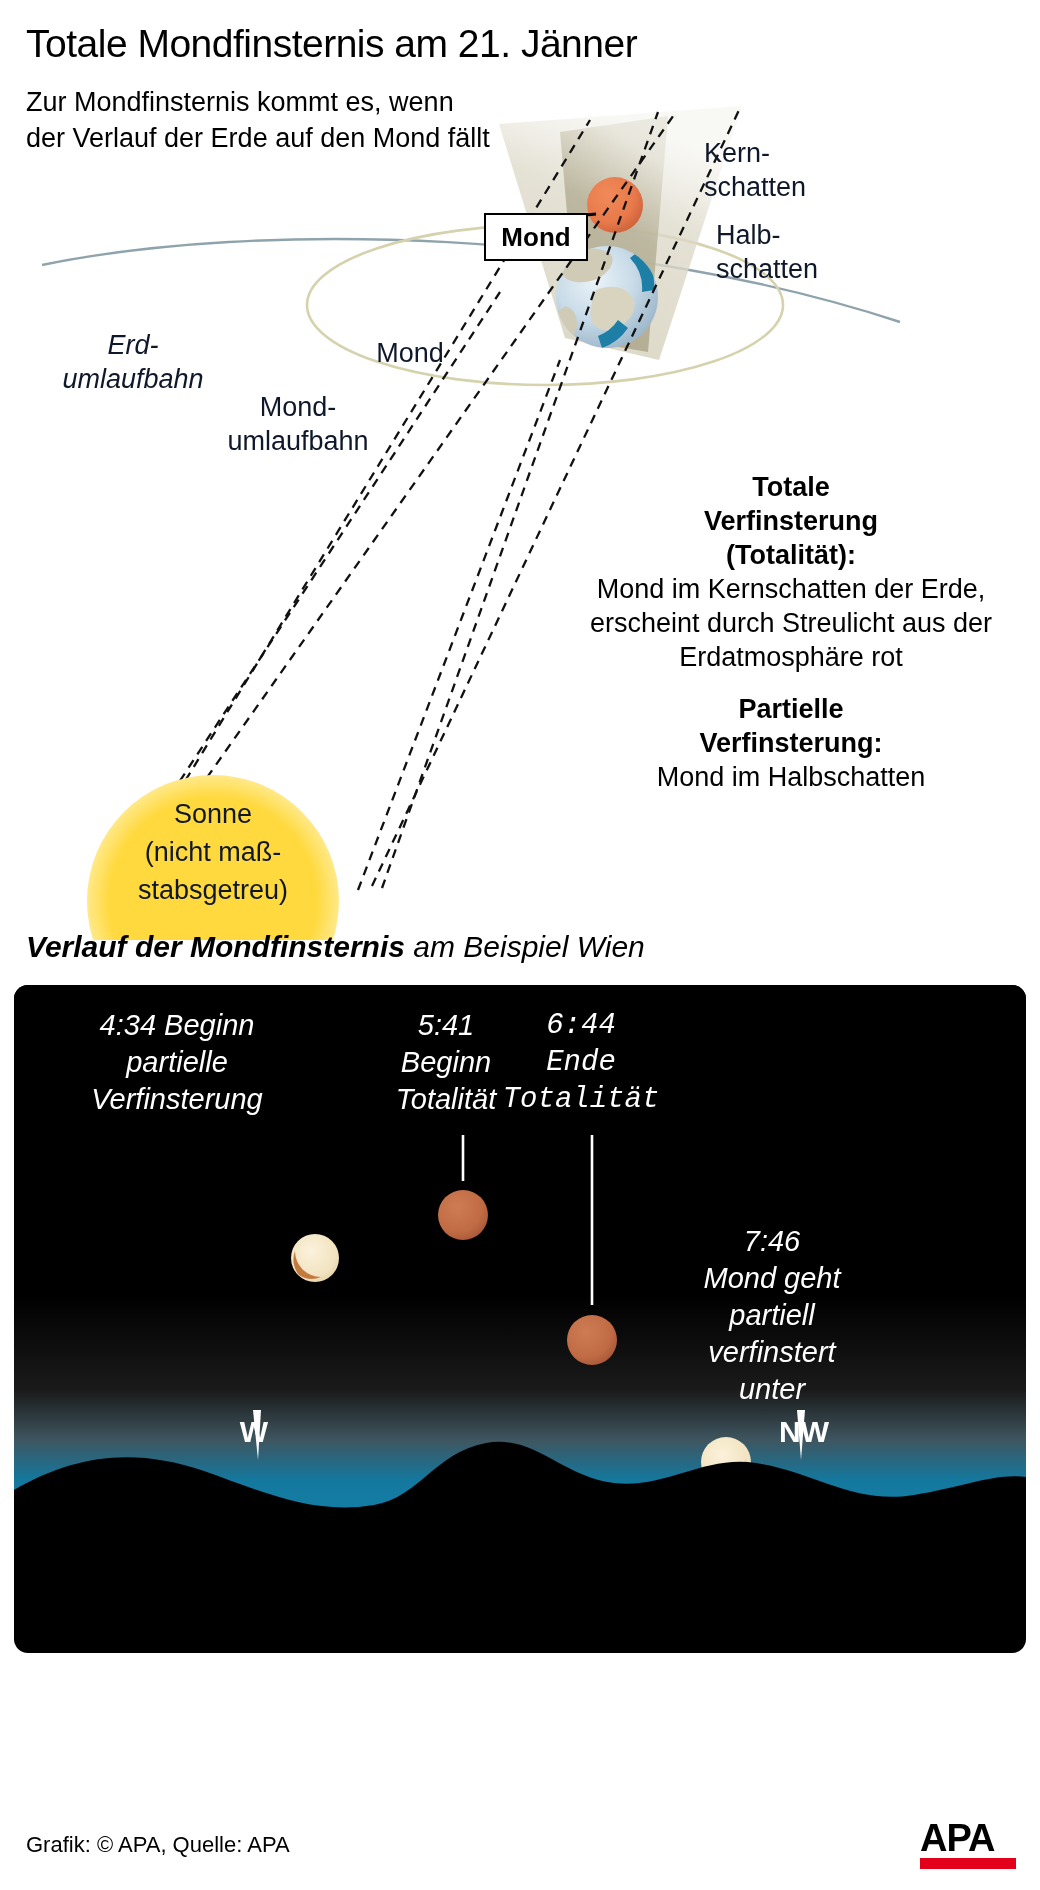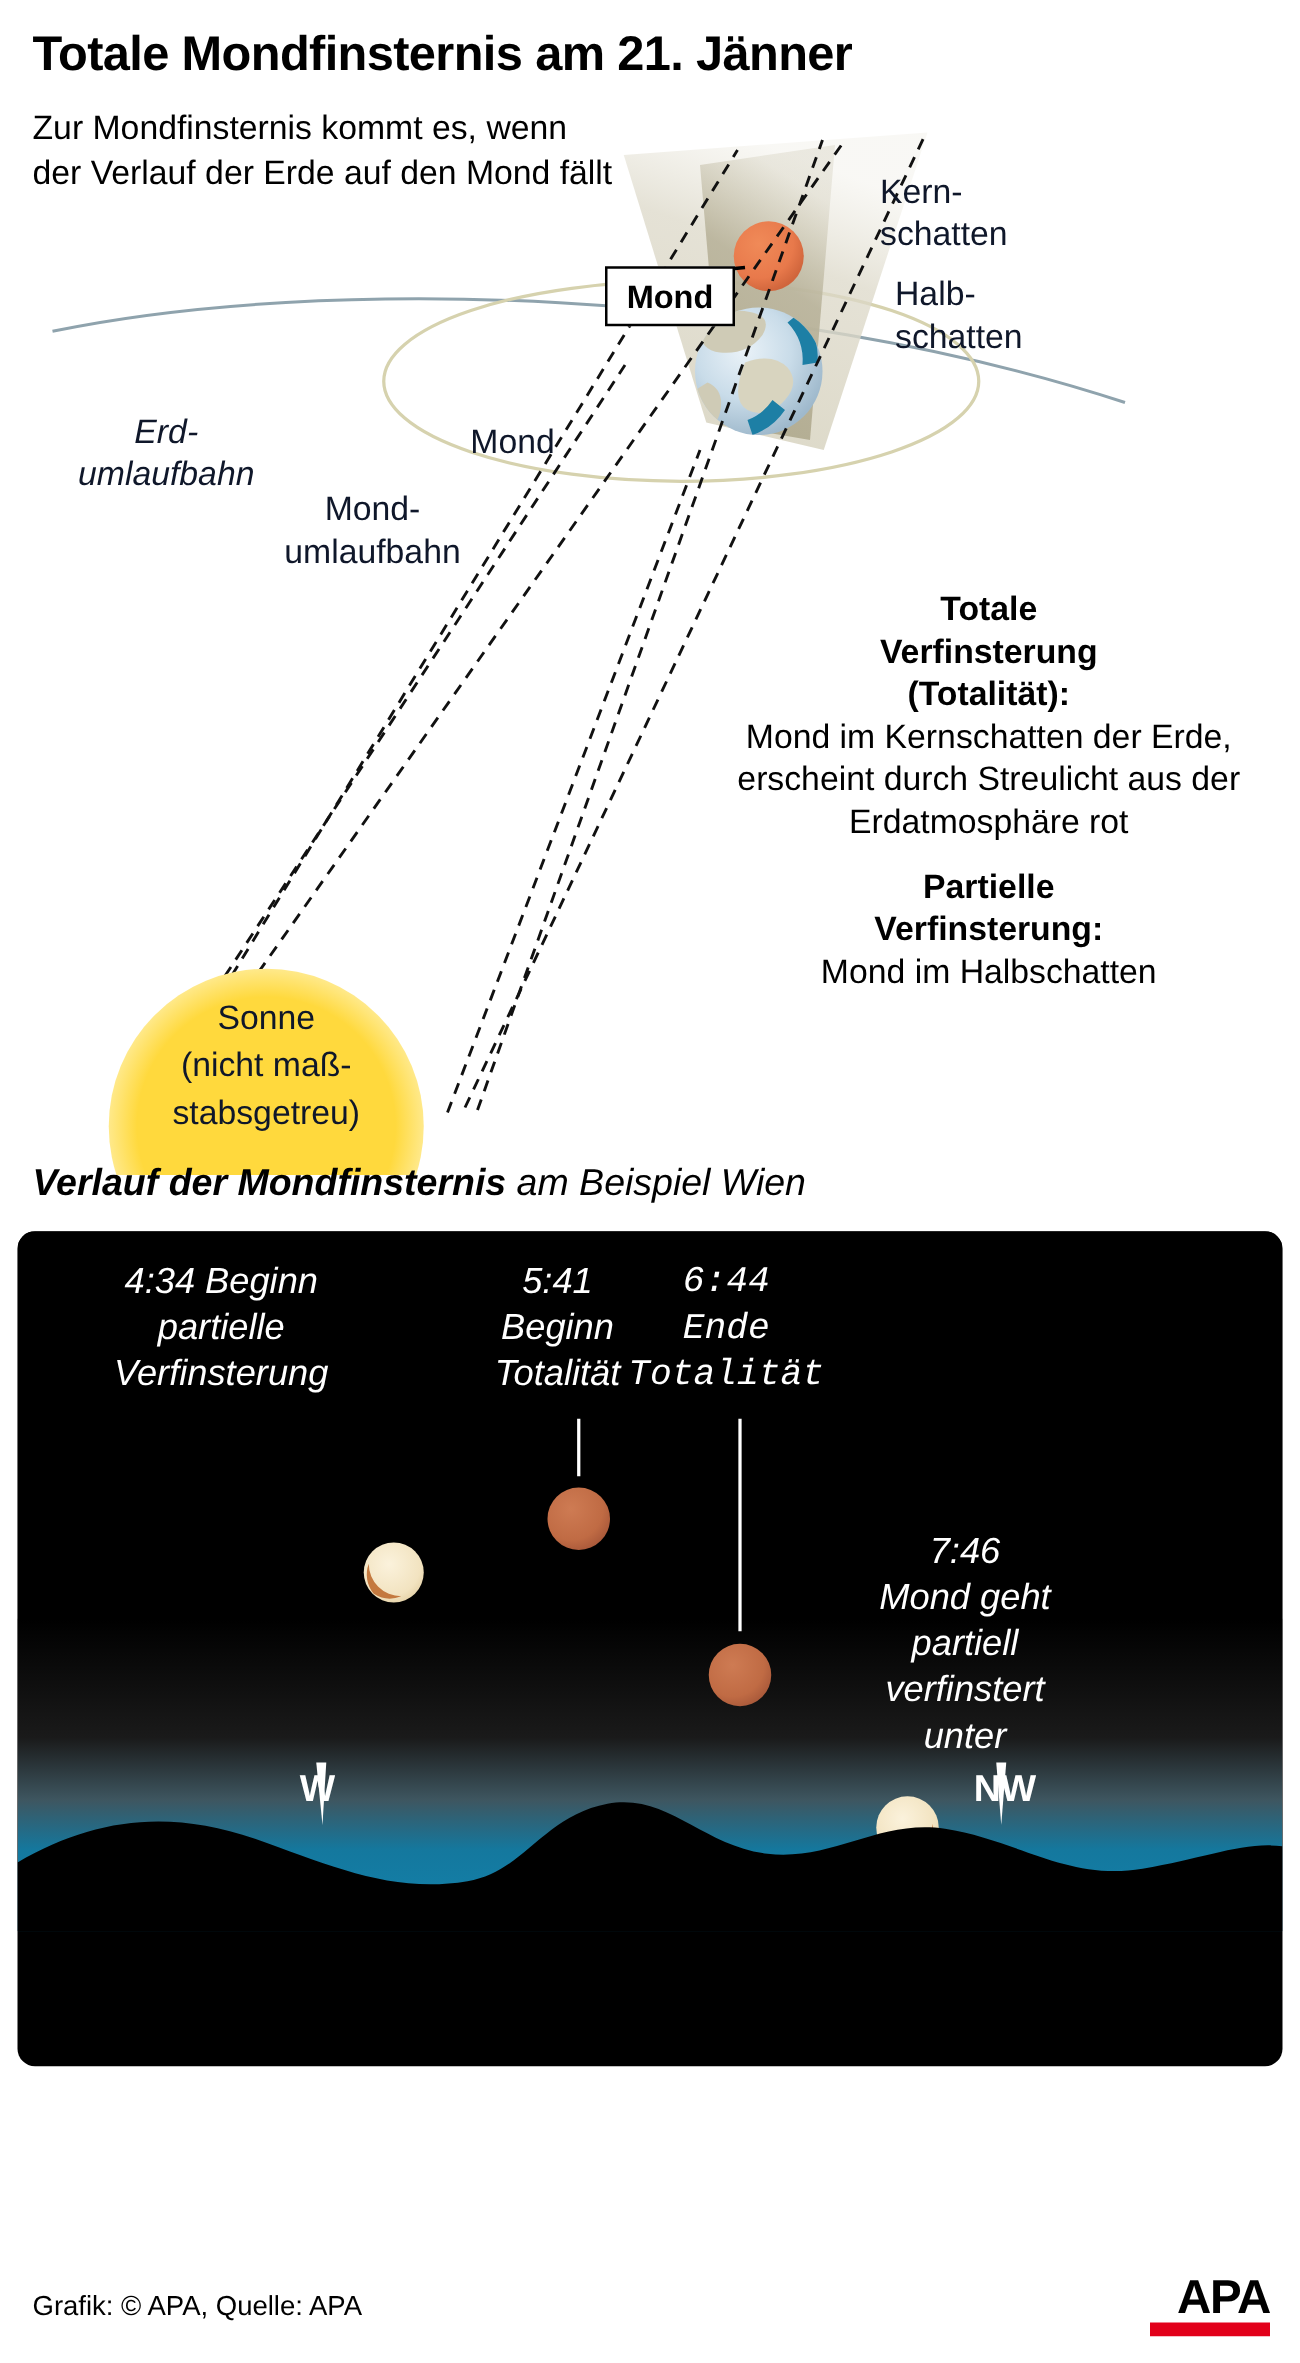--- a/index.html
+++ b/index.html
@@ -15,21 +15,21 @@
     color: #000000;
     overflow: hidden;
   }
 
   
   .title {
     position: absolute;
     left: 26px;
     top: 22px;
     font-size: 39px;
-    font-weight: bold;
+    font-weight: normal;
     letter-spacing: -0.5px;
     white-space: nowrap;
   }
   .intro {
     position: absolute;
     left: 26px;
     top: 84px;
     font-size: 27px;
     line-height: 36px;
     width: 470px;
@@ -151,21 +151,21 @@
     left: 920px;
     top: 1818px;
     width: 96px;
     height: 54px;
   }
   .apa-logo .apa-word {
     font-size: 38px;
     font-weight: bold;
     letter-spacing: -1px;
     line-height: 40px;
-    text-align: right;
+    text-align: left;
     color: #000;
   }
   .apa-logo .apa-bar {
     height: 11px;
     background: #e2001a;
     width: 96px;
   }
 </style>
 </head>
 <body>

